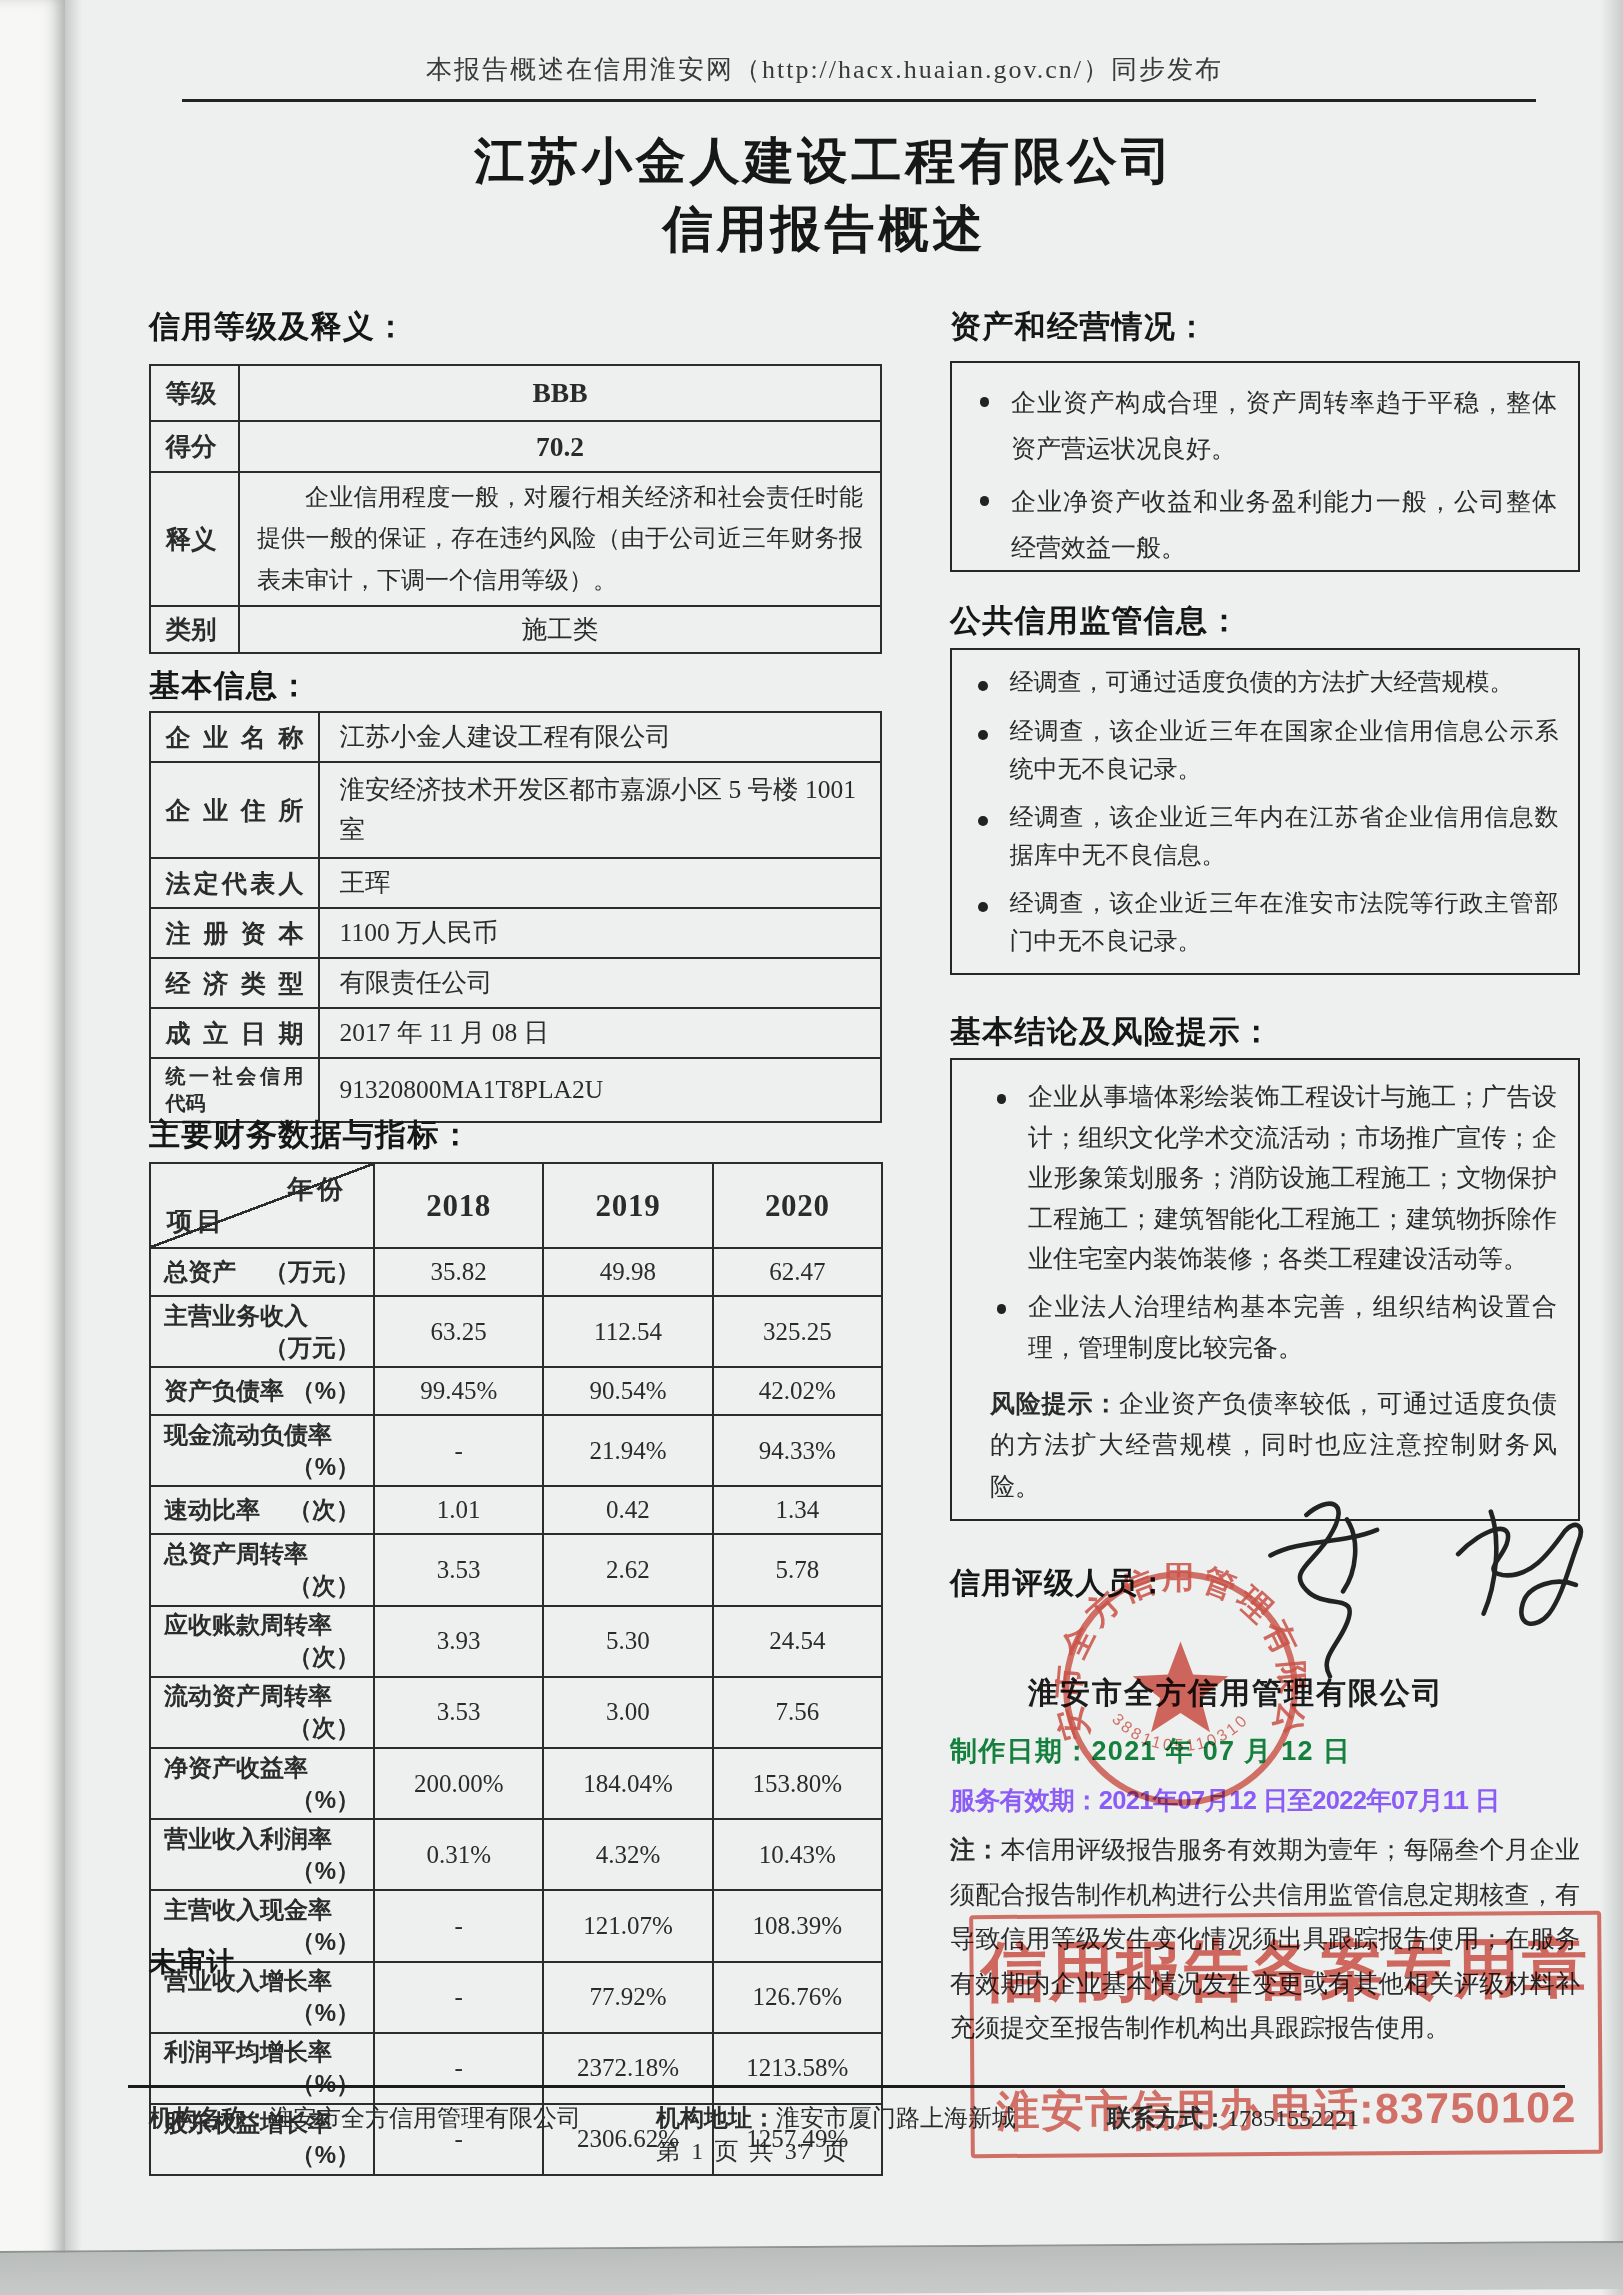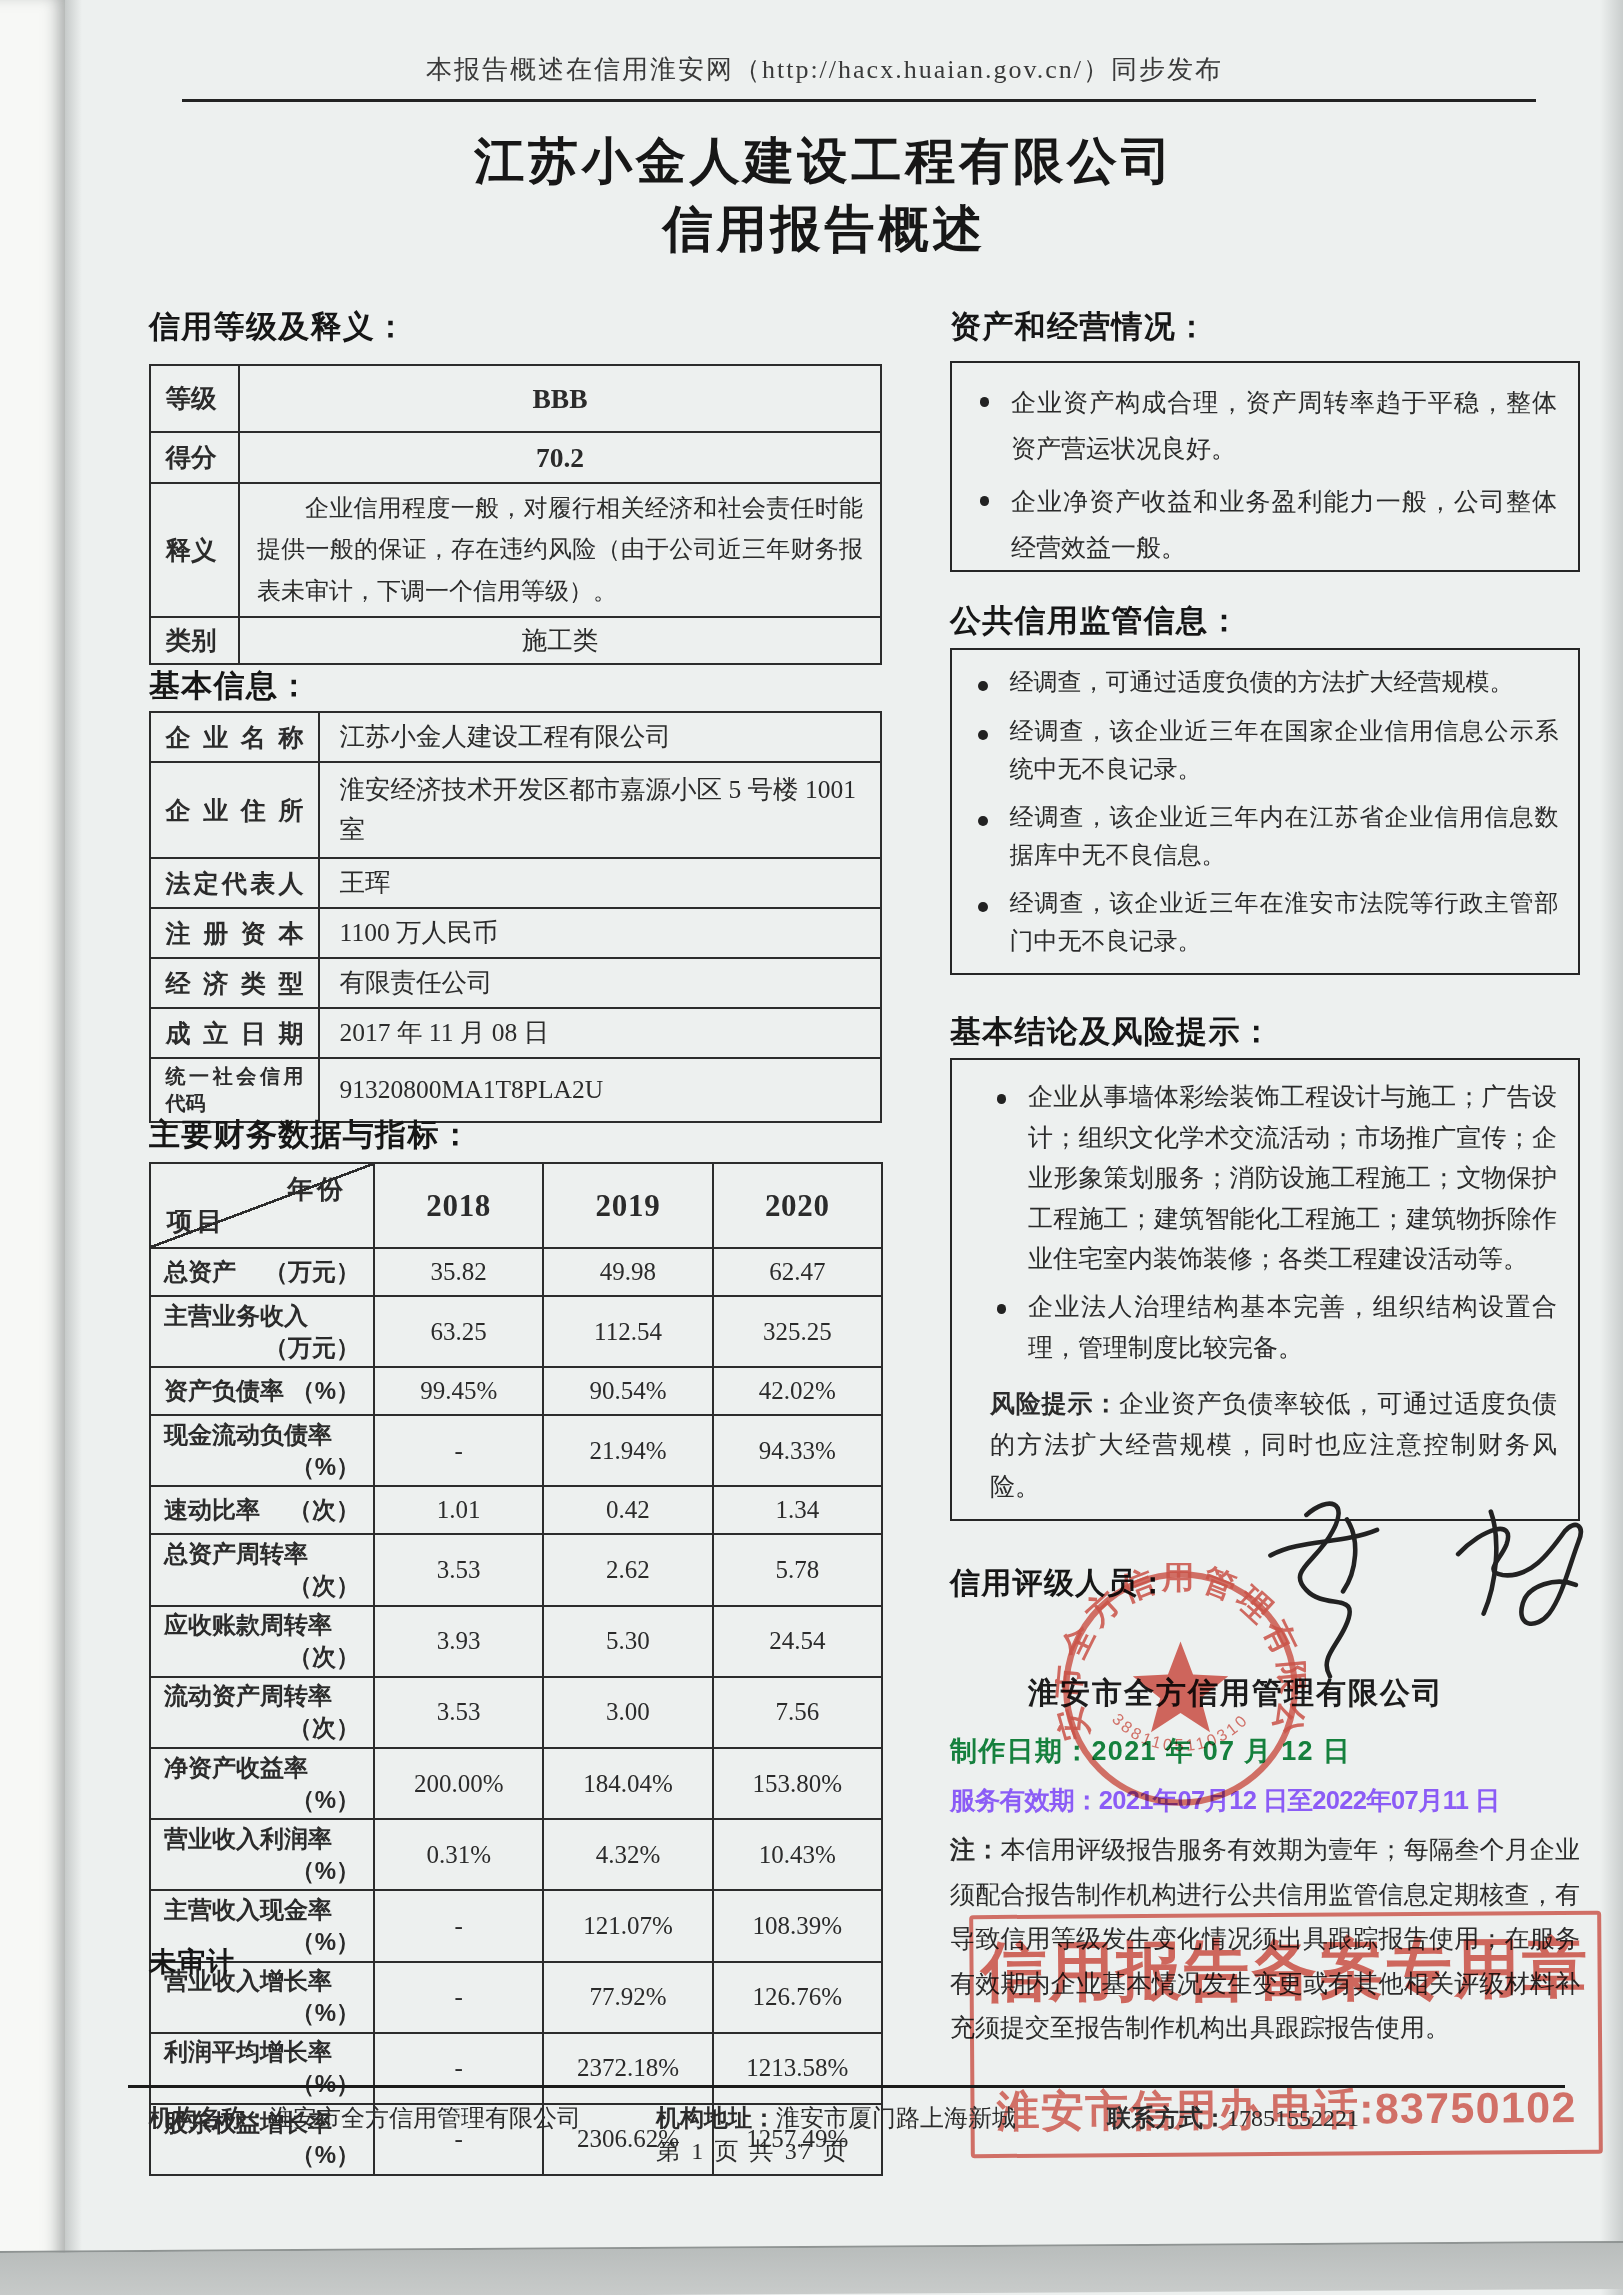--- a/index.html
+++ b/index.html
@@ -41,21 +41,21 @@
   
   table { border-collapse:collapse; table-layout:fixed; background:transparent; }
   .t { border:2.6px solid #242424; }
   .t th, .t td { border:2px solid #2c2c2c; vertical-align:middle;
     font-size:25.5px; color:#2b2b2b; }
   .t th { font-family:"Liberation Sans","DejaVu Sans",sans-serif;
     font-weight:bold; text-align:left; padding:3.9px 14.4px; }
 
   .t1 { left:149px; top:364px; width:733px; }
   .t1 col.c1 { width:89px; }
-  .t1 tr:nth-of-type(1){ height:67px; } .t1 tr:nth-of-type(2){ height:51px; }
+  .t1 tr:nth-of-type(1){ height:56px; } .t1 tr:nth-of-type(2){ height:51px; }
   .t1 tr:nth-of-type(3){ height:134px; } .t1 tr:nth-of-type(4){ height:47px; }
   .t1 td { text-align:center; padding:3.9px 17px; }
   .t1 tr:nth-of-type(1) td, .t1 tr:nth-of-type(2) td { font-weight:bold; font-size:27.5px; }
   .t1 tr:nth-of-type(3) td { text-align:justify; text-indent:2em;
     font-size:24px; line-height:1.72; }
 
   .t2 { left:149px; top:711px; width:733px; }
   .t2 col.c1 { width:169px; }
   .t2 tr:nth-of-type(1){ height:50px; } .t2 tr:nth-of-type(2){ height:96px; }
   .t2 tr:nth-of-type(3),.t2 tr:nth-of-type(4),.t2 tr:nth-of-type(5),.t2 tr:nth-of-type(6){ height:50px; }

